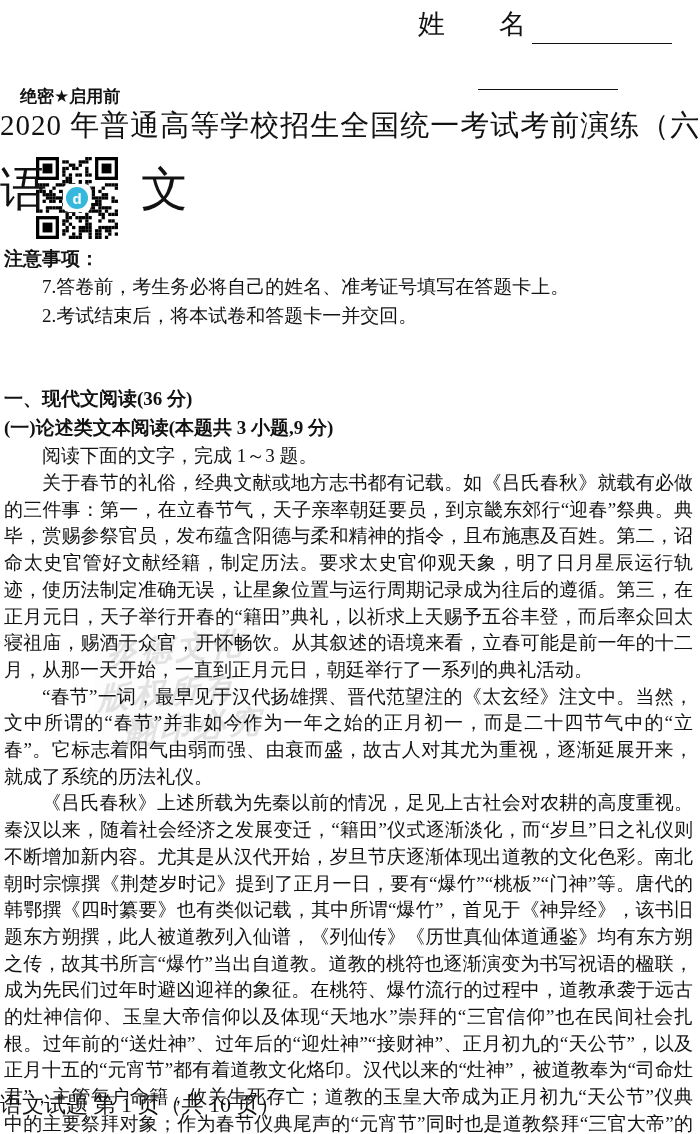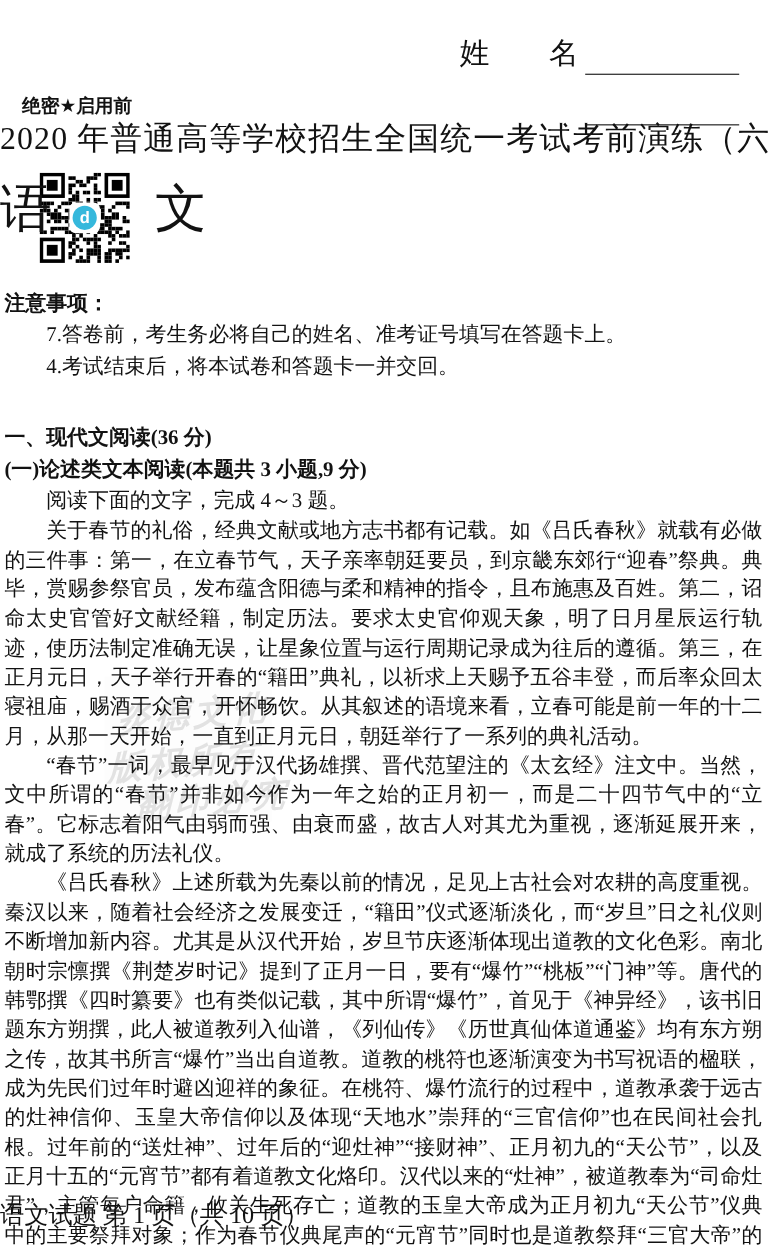--- a/index.html
+++ b/index.html
@@ -3,21 +3,21 @@
 <meta charset="utf-8">
 <style>
   * { margin:0; padding:0; box-sizing:border-box; }
   html,body { background:#fff; }
   .page {
     position:relative; width:700px; height:1134px; margin:0 auto;
     background:#ffffff; color:#121212; overflow:hidden;
     font-family:"Liberation Serif","DejaVu Serif",serif;
   }
   
-  .fields { position:absolute; top:4px; right:28px; text-align:right; z-index:3;margin-top:24px; }
+  .fields { position:absolute; top:4px; right:28px; text-align:center; z-index:3; }
   .field-row { font-size:27px; line-height:40px; white-space:nowrap; margin-bottom:6px; }
   .uline {
     display:inline-block; width:140px; height:30px;
     border-bottom:1.5px solid #111; vertical-align:bottom; margin-left:6px;
   }
   
   .secrecy {
     position:absolute; top:85px; left:20px; font-size:17px; font-weight:bold;
     font-family:"Liberation Sans","DejaVu Sans",sans-serif; z-index:3;
   }
@@ -34,21 +34,21 @@
   .qr-logo-circle {
     width:22px; height:22px; border-radius:50%; display:flex; align-items:center; justify-content:center;
     color:#fff; font-family:"Liberation Sans","DejaVu Sans",sans-serif;
     font-weight:bold; font-size:15px; line-height:1;
   }
   .subject-title {
     position:absolute; top:158px; left:0; width:100%; text-align:left;
     font-size:47px; font-weight:normal; white-space:nowrap; z-index:3;
   }
   
-  .notice { position:absolute; top:264px; left:4px; right:8px; z-index:3; }
+  .notice { position:absolute; top:246px; left:4px; right:8px; z-index:3; }
   .notice-heading {
     font-family:"Liberation Sans","DejaVu Sans",sans-serif;
     font-weight:bold; font-size:19px; line-height:26px;
   }
   .notice-item { font-size:19px; line-height:29px; text-indent:2em; }
   
   .main { position:absolute; top:384px; left:4px; right:7px; z-index:3; }
   .sec-h {
     font-family:Liberation Serif, serif;
     font-weight:bold; font-size:19px; line-height:29px;
@@ -301,32 +301,32 @@
     <div class="qr-logo">
       <div class="qr-logo-circle" id="qr-logo-circle" style="background: rgb(53, 184, 220);">d</div>
     </div>
   </div>
 
   <div class="subject-title">语　　文</div>
 
   <div class="notice">
     <div class="notice-heading">注意事项：</div>
     <div class="notice-item">7.答卷前，考生务必将自己的姓名、准考证号填写在答题卡上。</div>
-    <div class="notice-item">4.考试结束后，将本试卷和答题卡一并交回。</div>
+    <div class="notice-item">2.考试结束后，将本试卷和答题卡一并交回。</div>
   </div>
 
   <div class="wm-box"></div>
   <div class="wm wm1">炎德文化</div>
   <div class="wm wm2">版权所有</div>
   <div class="wm wm3">翻印必究</div>
 
   <div class="main">
     <div class="sec-h">一、现代文阅读(36 分)</div>
     <div class="sec-h">(一)论述类文本阅读(本题共 3 小题,9 分)</div>
-    <div class="intro">阅读下面的文字，完成 4～3 题。</div>
+    <div class="intro">阅读下面的文字，完成 1～3 题。</div>
     <div class="passage">
       <p>关于春节的礼俗，经典文献或地方志书都有记载。如《吕氏春秋》就载有必做的三件事：第一，在立春节气，天子亲率朝廷要员，到京畿东郊行“迎春”祭典。典毕，赏赐参祭官员，发布蕴含阳德与柔和精神的指令，且布施惠及百姓。第二，诏命太史官管好文献经籍，制定历法。要求太史官仰观天象，明了日月星辰运行轨迹，使历法制定准确无误，让星象位置与运行周期记录成为往后的遵循。第三，在正月元日，天子举行开春的“籍田”典礼，以祈求上天赐予五谷丰登，而后率众回太寝祖庙，赐酒于众官，开怀畅饮。从其叙述的语境来看，立春可能是前一年的十二月，从那一天开始，一直到正月元日，朝廷举行了一系列的典礼活动。</p>
       <p>“春节”一词，最早见于汉代扬雄撰、晋代范望注的《太玄经》注文中。当然，文中所谓的“春节”并非如今作为一年之始的正月初一，而是二十四节气中的“立春”。它标志着阳气由弱而强、由衰而盛，故古人对其尤为重视，逐渐延展开来，就成了系统的历法礼仪。</p>
       <p>《吕氏春秋》上述所载为先秦以前的情况，足见上古社会对农耕的高度重视。秦汉以来，随着社会经济之发展变迁，“籍田”仪式逐渐淡化，而“岁旦”日之礼仪则不断增加新内容。尤其是从汉代开始，岁旦节庆逐渐体现出道教的文化色彩。南北朝时宗懔撰《荆楚岁时记》提到了正月一日，要有“爆竹”“桃板”“门神”等。唐代的韩鄂撰《四时纂要》也有类似记载，其中所谓“爆竹”，首见于《神异经》，该书旧题东方朔撰，此人被道教列入仙谱，《列仙传》《历世真仙体道通鉴》均有东方朔之传，故其书所言“爆竹”当出自道教。道教的桃符也逐渐演变为书写祝语的楹联，成为先民们过年时避凶迎祥的象征。在桃符、爆竹流行的过程中，道教承袭于远古的灶神信仰、玉皇大帝信仰以及体现“天地水”崇拜的“三官信仰”也在民间社会扎根。过年前的“送灶神”、过年后的“迎灶神”“接财神”、正月初九的“天公节”，以及正月十五的“元宵节”都有着道教文化烙印。汉代以来的“灶神”，被道教奉为“司命灶君”，主管每户命籍，攸关生死存亡；道教的玉皇大帝成为正月初九“天公节”仪典中的主要祭拜对象；作为春节仪典尾声的“元宵节”同时也是道教祭拜“三官大帝”的上元节。</p>
     </div>
   </div>
 
   <div class="footer">语文试题 第 1 页（共 10 页）</div>
 
 </div>

